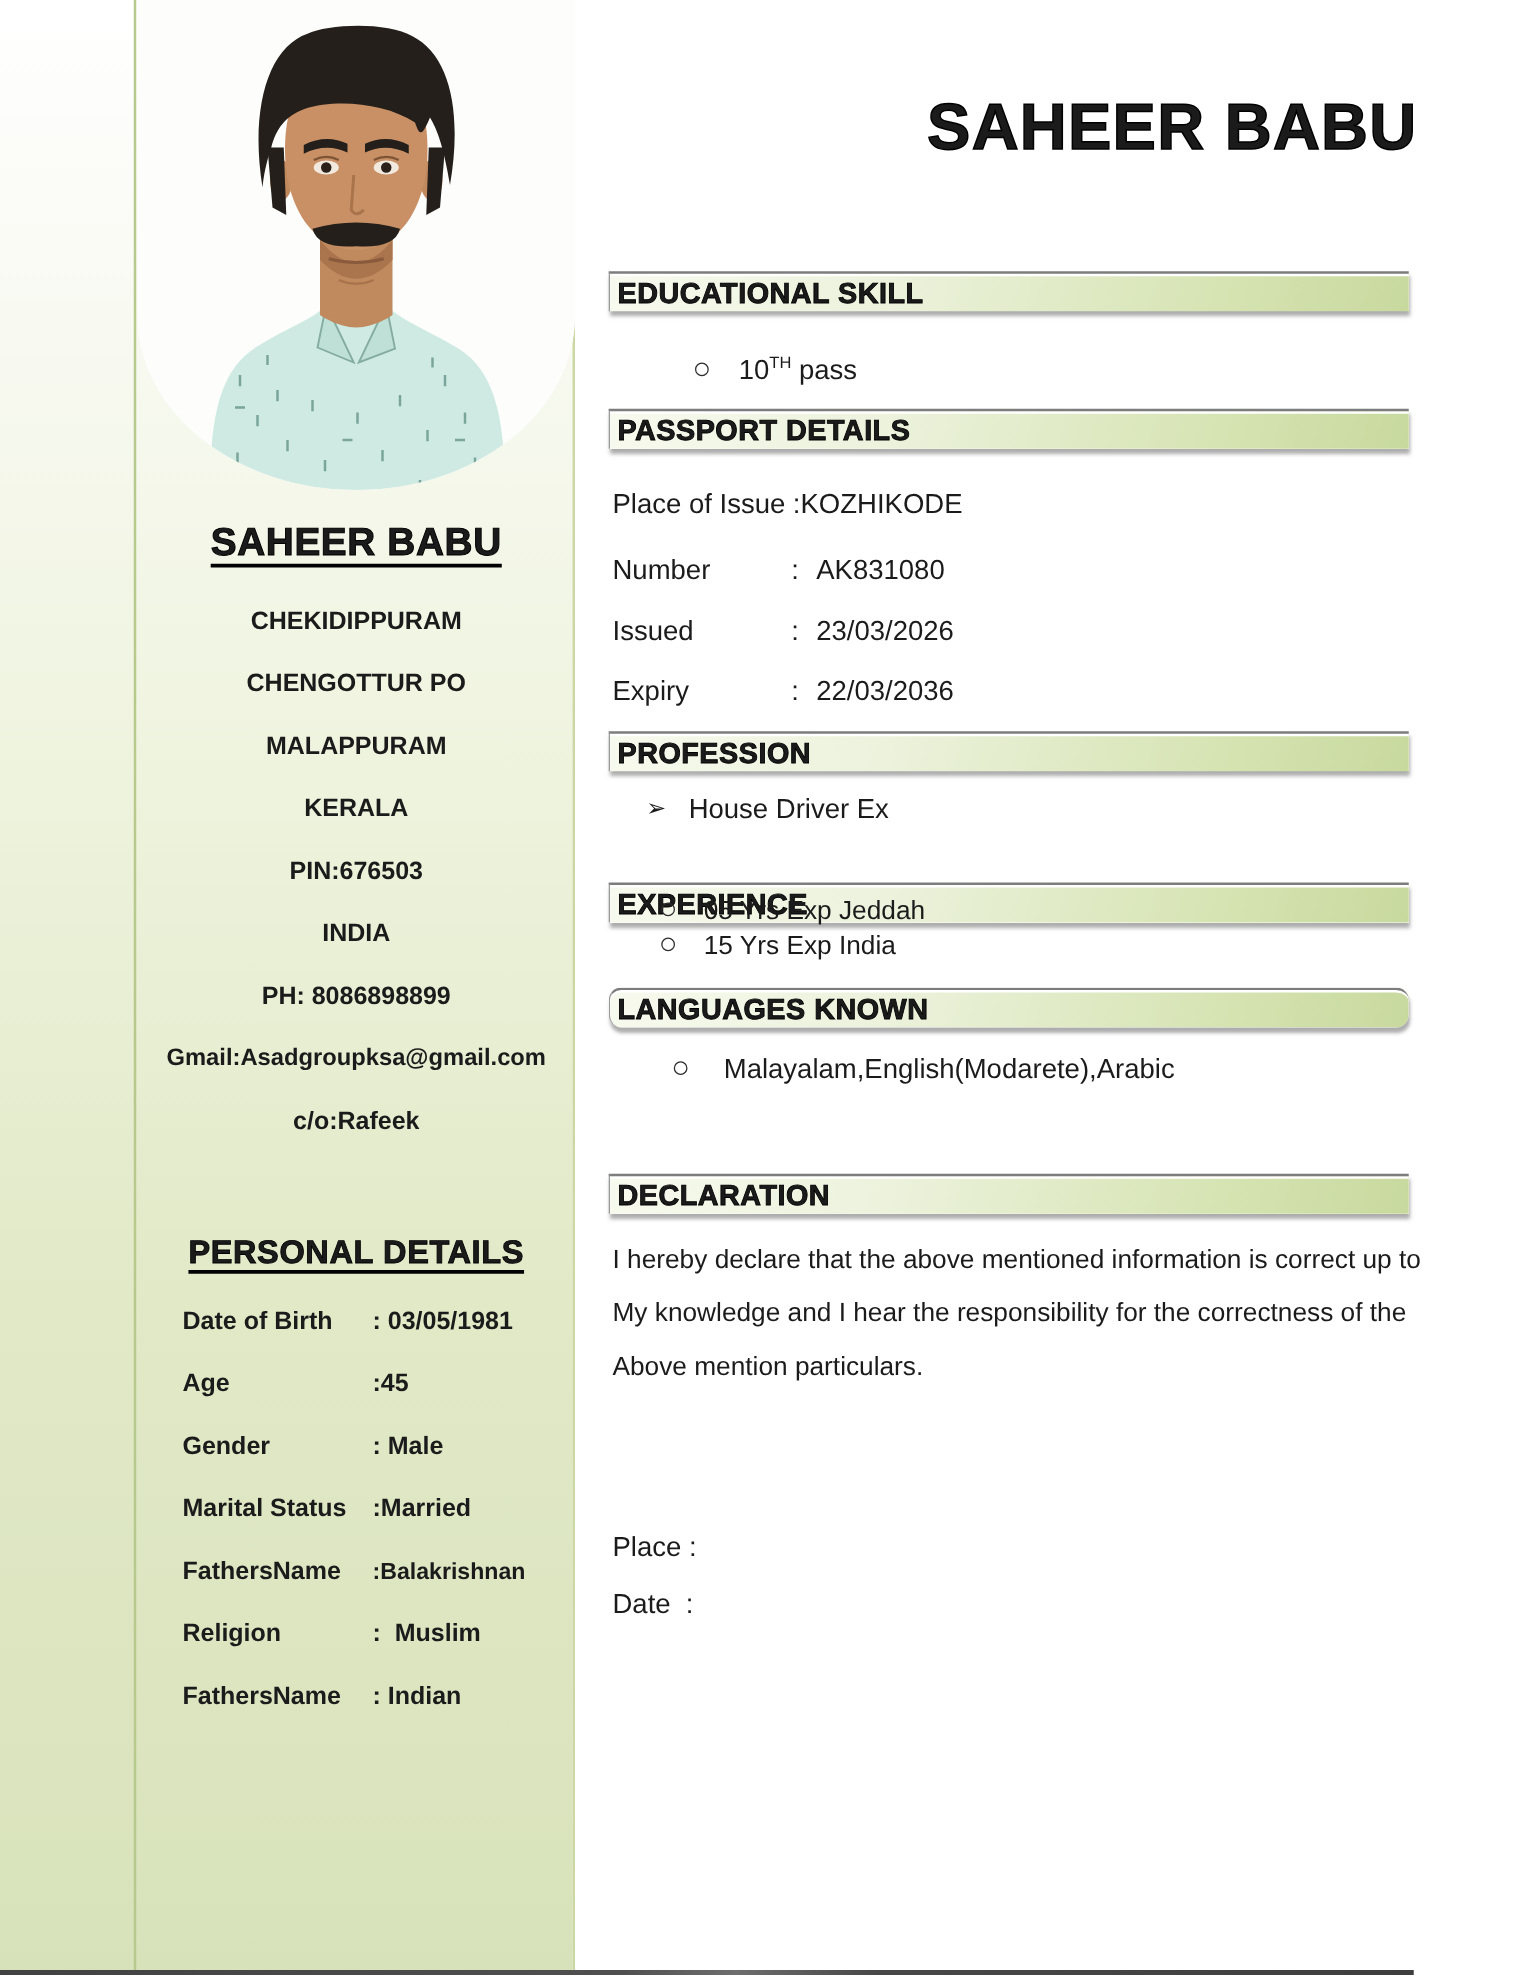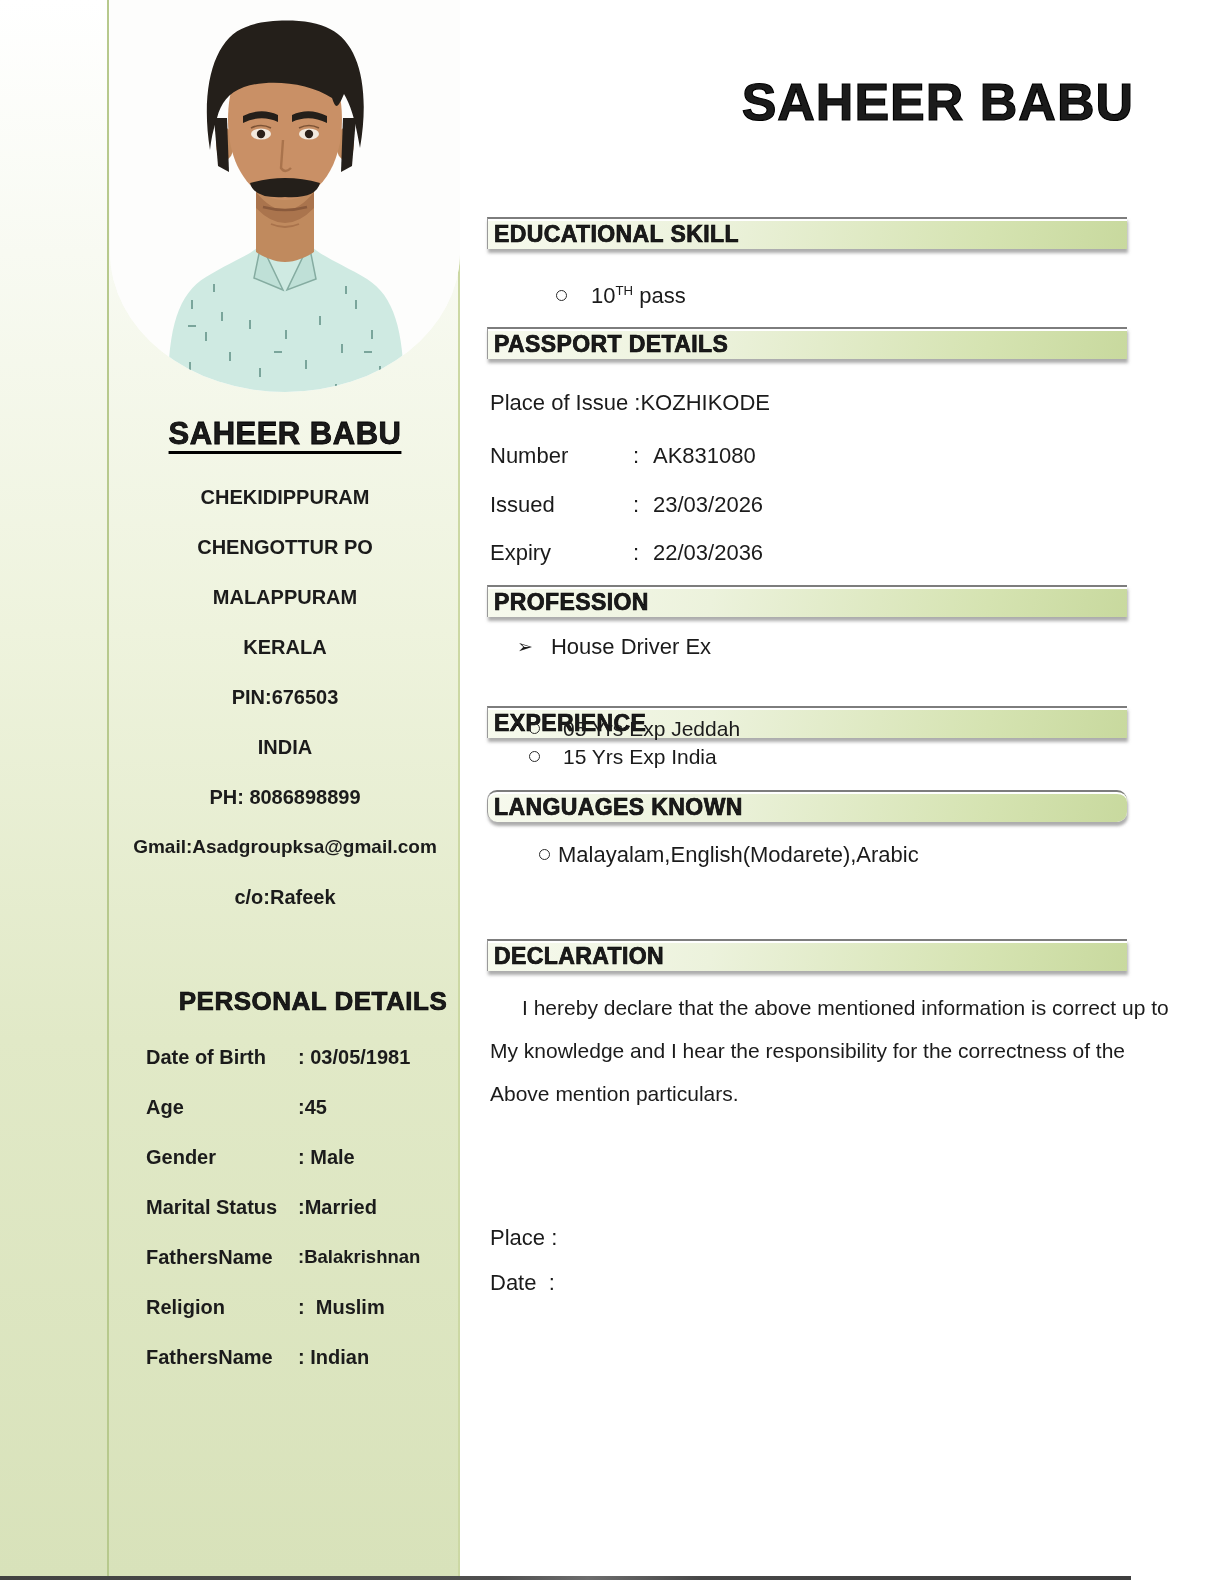--- a/index.html
+++ b/index.html
@@ -20,21 +20,21 @@
       text-decoration:underline;text-underline-offset:7px;text-decoration-thickness:3px;
       -webkit-text-stroke:.8px #000;}
 
   .addr{position:absolute;left:110px;top:472px;width:350px;text-align:center;
       font-weight:700;font-size:20px;}
   .addr div{height:50px;line-height:50px;}
   .addr div:nth-child(8){font-size:19px;}
 
   .pd-head{position:absolute;left:110px;top:986px;width:350px;text-align:center;
       font-size:26px;font-weight:900;letter-spacing:.5px;
-      text-underline-offset:6px;text-decoration-thickness:3px;padding-left:28px;
+      text-decoration:underline;text-underline-offset:6px;text-decoration-thickness:3px;
       -webkit-text-stroke:.7px #000;}
 
   .pd-rows{position:absolute;left:146px;top:1032px;width:306px;font-size:20px;font-weight:700;}
   .pd-row{height:50px;line-height:50px;display:flex;}
   .pd-label{min-width:152px;}
   .pd-row:nth-child(5) .pd-value{font-size:18.5px;}
 
   
   .title{position:absolute;top:72px;right:90px;font-size:52px;font-weight:900;
       letter-spacing:1px;-webkit-text-stroke:1.2px #000;}
@@ -222,27 +222,27 @@
     <span class="obullet"></span><span style="margin-left:23px;">05 Yrs Exp Jeddah</span>
   </div>
   <div class="mtext" style="left:529px;top:742px;font-size:21px;">
     <span class="obullet"></span><span style="margin-left:23px;">15 Yrs Exp India</span>
   </div>
 
   <div class="bar" style="top:790px;border-radius:10px;">
     <span>LANGUAGES KNOWN</span>
   </div>
   <div class="mtext" style="left:539px;top:840px;">
-    <span class="obullet"></span><span style="margin-left:8px;">Malayalam,English(Modarete),Arabic</span>
+    <span class="obullet"></span><span style="margin-left:29px;">Malayalam,English(Modarete),Arabic</span>
   </div>
 
   <div class="bar" style="top:939px;">
     <span>DECLARATION</span>
   </div>
-  <div class="mtext" style="left:490px;top:993px;font-size:21px;margin-left:32px;">I hereby declare that the above mentioned information is correct up to</div>
+  <div class="mtext" style="left:490px;top:993px;font-size:21px;">I hereby declare that the above mentioned information is correct up to</div>
   <div class="mtext" style="left:490px;top:1036px;font-size:21px;">My knowledge and I hear the responsibility for the correctness of the</div>
   <div class="mtext" style="left:490px;top:1079px;font-size:21px;">Above mention particulars.</div>
 
   <div class="mtext" style="left:490px;top:1223px;">Place :</div>
   <div class="mtext" style="left:490px;top:1268px;">Date&nbsp; :</div>
 
   <div class="bottom-line"></div>
 </div>
 
 </body></html>

